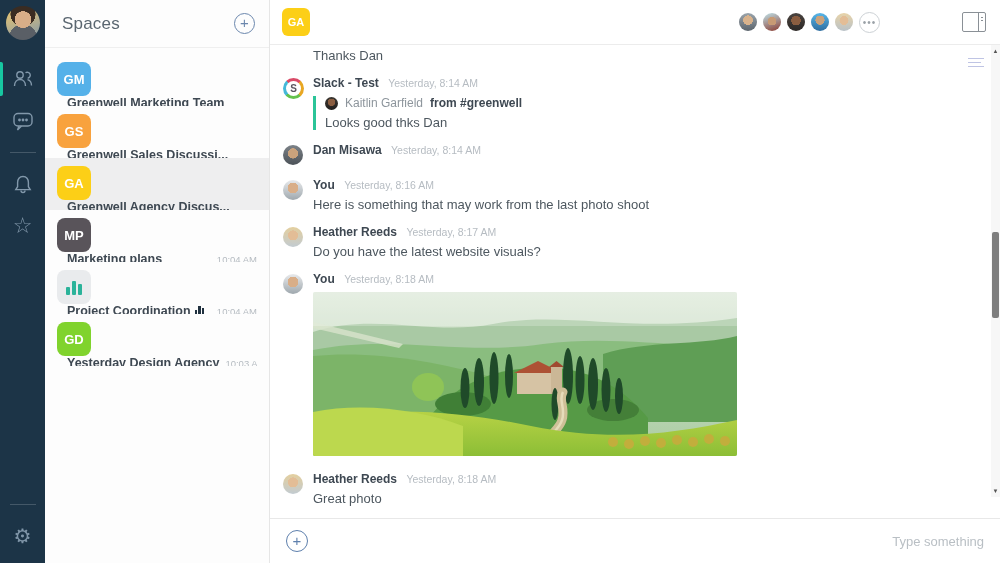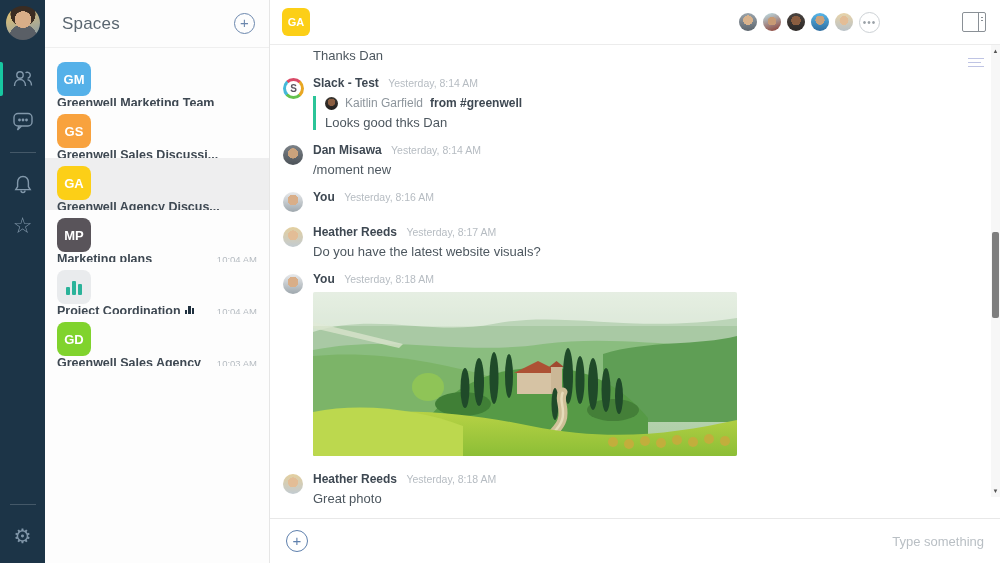--- a/index.html
+++ b/index.html
@@ -27,21 +27,21 @@
   .sidebar { width:225px; flex:0 0 225px; background:#fdfdfd; border-right:1px solid #e6e6e6; position:relative; }
   .sidebar-header { height:48px; display:flex; align-items:center; padding:0 14px 0 17px; border-bottom:1px solid #efefef; }
   .sidebar-title { font-size:17px; color:#5a6670; letter-spacing:.2px; }
   .add-space { margin-left:auto; width:21px; height:21px; border:1.5px solid #6b87ad; border-radius:50%; color:#6b87ad; font-size:15px; line-height:18px; text-align:center; cursor:pointer; }
   .space-list { padding-top:6px; }
   .space-item { height:52px; display:flex; padding:8px 12px 0 12px; position:relative; cursor:pointer;flex-direction:column; }
   .space-item.selected { background:#eeeeef; }
   .tile { width:34px; height:34px; border-radius:8px; color:#fff; font-size:13px; font-weight:bold; display:flex; align-items:center; justify-content:center; flex:0 0 34px; }
   .tile-gm{background:#55b1e9;} .tile-gs{background:#f8a23e;} .tile-ga{background:#fccf17;}
   .tile-mp{background:#59545a;} .tile-pc{background:#e9ebed;} .tile-gd{background:#80d32d;}
-  .space-text { overflow:hidden; flex:1; }
+  .space-text { margin-left:10px; overflow:hidden; flex:1; }
   .space-row1 { display:flex; align-items:baseline; }
   .space-name { font-size:12.5px; font-weight:bold; color:#3e4852; white-space:nowrap; }
   .space-time { margin-left:auto; font-size:9.5px; color:#b6bcc2; padding-left:6px; white-space:nowrap; }
   .space-preview { font-size:11px; color:#9ba3ab; margin-top:4px; white-space:nowrap; }
   .bars { display:flex; align-items:flex-end; gap:2px; height:16px; }
   .bars i { width:4px; background:#2bb39a; display:block; border-radius:1px; }
   .bars i:nth-child(1){height:8px;} .bars i:nth-child(2){height:14px;} .bars i:nth-child(3){height:11px;}
   .mini-chart { display:inline-flex; align-items:flex-end; gap:1px; height:10px; margin-left:4px; }
   .mini-chart i { width:2.5px; background:#20313f; display:block; }
   .mini-chart i:nth-child(1){height:5px;} .mini-chart i:nth-child(2){height:9px;} .mini-chart i:nth-child(3){height:7px;}
@@ -228,21 +228,21 @@
           <div class="space-preview">bump</div>
         </div>
       </div>
 
       <div class="space-item">
         <div class="tile tile-gd">
             <span>GD</span>
           </div>
         <div class="space-text">
           <div class="space-row1">
-            <span class="space-name">Greenwell Sales Agency</span>
+            <span class="space-name">Yesterday Design Agency</span>
             <span class="space-time">10:03 AM</span>
           </div>
           <div class="space-preview">hi</div>
         </div>
       </div>
 
     </div>
   </aside>
 
   <main class="main">
@@ -299,33 +299,33 @@
 
         <div class="msg">
           <div class="av-col">
               <div class="m-av av-dan"></div>
             </div>
           <div class="m-body">
             <div class="m-head">
               <span class="m-sender">Dan Misawa</span>
               <span class="m-time">Yesterday, 8:14 AM</span>
             </div>
-            <div class="m-text">/moment new</div>
           </div>
         </div>
 
         <div class="msg">
           <div class="av-col">
               <div class="m-av av-you"></div>
             </div>
           <div class="m-body">
             <div class="m-head">
               <span class="m-sender">You</span>
               <span class="m-time">Yesterday, 8:16 AM</span>
             </div>
+            <div class="m-text">Here is something that may work from the last photo shoot</div>
           </div>
         </div>
 
         <div class="msg">
           <div class="av-col">
               <div class="m-av av-heather"></div>
             </div>
           <div class="m-body">
             <div class="m-head">
               <span class="m-sender">Heather Reeds</span>

